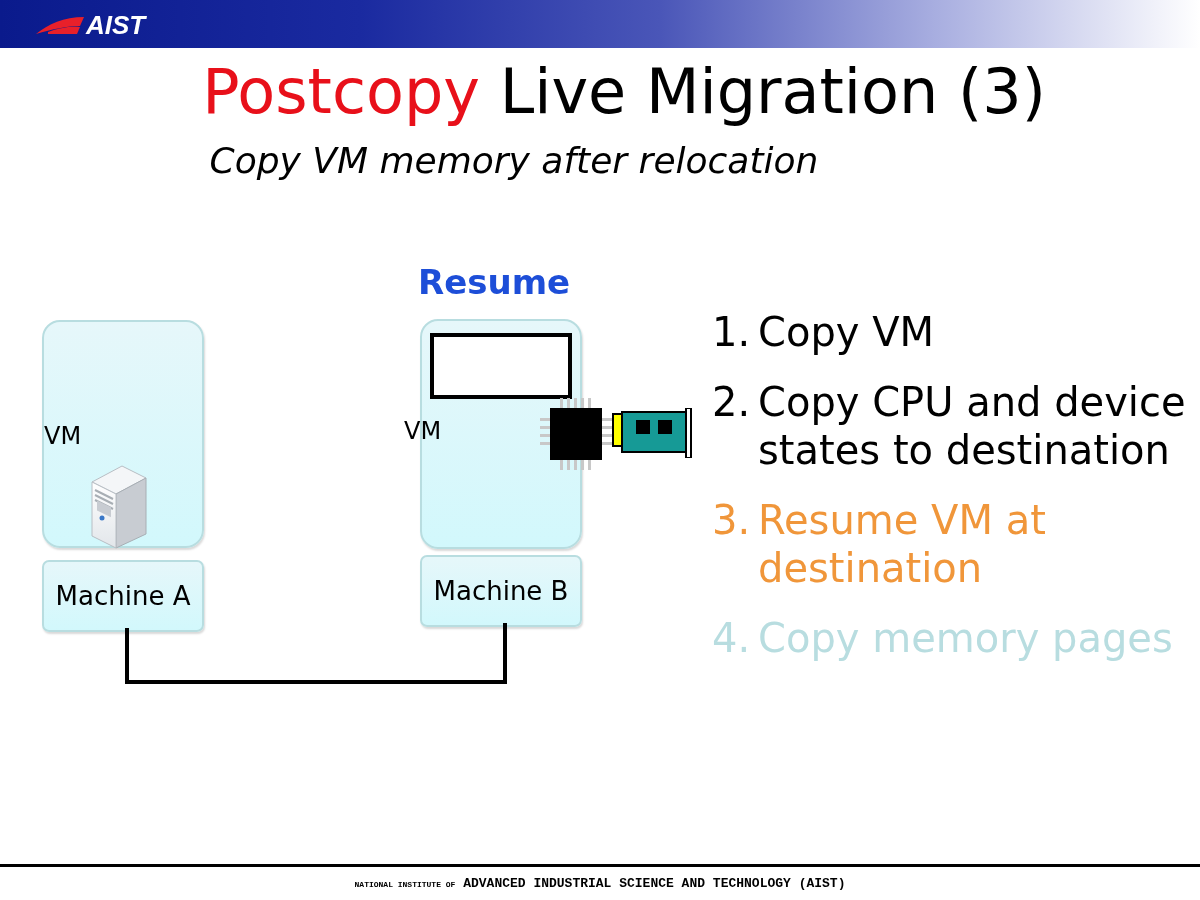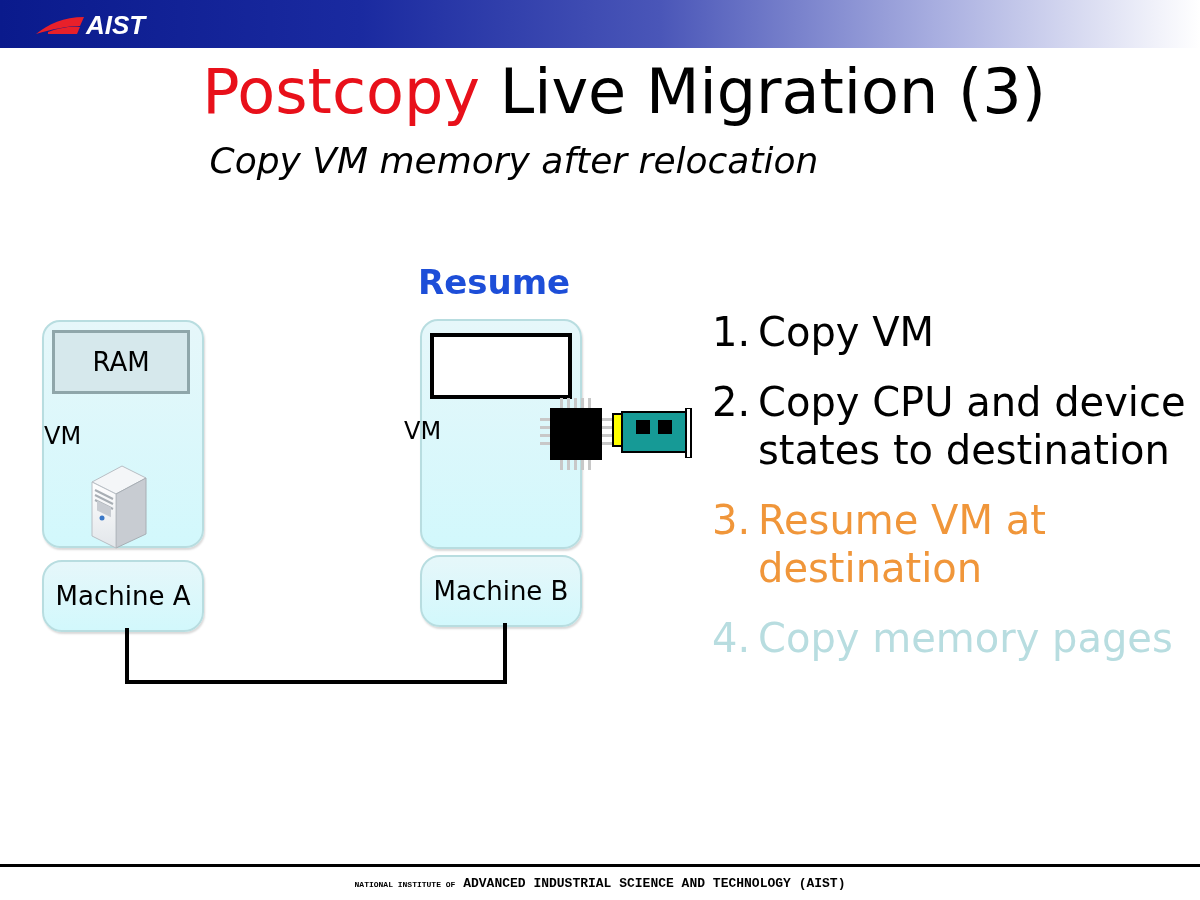--- a/index.html
+++ b/index.html
@@ -44,21 +44,21 @@
   }
   .ram-b {
     position: absolute; left: 8px; top: 12px; width: 142px; height: 66px;
     background: #ffffff; border: 4px solid #000; box-sizing: border-box;
   }
   .vm-label { position: absolute; width: 100%; text-align: left; font-size: 24px; color: #000; }
   .vm-a .vm-label { top: 100px; }
   .vm-b .vm-label { top: 96px; left: -18px; }
   .server { position: absolute; left: 44px; top: 140px; width: 60px; height: 88px; }
   .machine-name {
-    position: absolute; border: 2px solid #b8dde0; border-radius: 20px;
+    position: absolute; border: 2px solid #b8dde0; border-radius: 7px;
     background: linear-gradient(to bottom, #e6f7fa 0%, #d2f8fc 100%);
     display: flex; align-items: center; justify-content: center; font-size: 26px; color: #000;
     box-shadow: 1px 2px 2px rgba(0,0,0,0.15);
   }
   .name-a { left: 42px; top: 560px; width: 158px; height: 68px; }
   .name-b { left: 420px; top: 555px; width: 158px; height: 68px; }
   .net-line { position: absolute; background: #000; }
   .chip { position: absolute; left: 540px; top: 398px; width: 72px; height: 72px; }
   .nic { position: absolute; left: 612px; top: 408px; width: 82px; height: 50px; }
   .steps { position: absolute; left: 712px; top: 308px; width: 480px; font-size: 40px; line-height: 48px; }
@@ -86,21 +86,20 @@
 </div>
 
 <div class="title">
   <span class="red">Postcopy</span><span> Live Migration (3)</span>
 </div>
 <div class="subtitle">Copy VM memory after relocation</div>
 
 <div class="resume-label">Resume</div>
 
 <div class="machine-box vm-a">
-  <div class="ram-a">RAM</div>
   <div class="vm-label">VM</div>
   <svg class="server" viewBox="0 0 60 88">
     <defs>
       <linearGradient id="srvFront" x1="0" y1="0" x2="0" y2="1">
         <stop offset="0" stop-color="#ffffff"></stop>
           <stop offset="1" stop-color="#e2e6ea"></stop>
       </linearGradient>
     </defs>
     <polygon points="4,20 34,4 58,16 28,32" fill="#f4f6f8" stroke="#b8bec4" stroke-width="1"></polygon>
     <polygon points="28,32 58,16 58,72 28,86" fill="#c8ccd2" stroke="#a8aeb4" stroke-width="1"></polygon>

